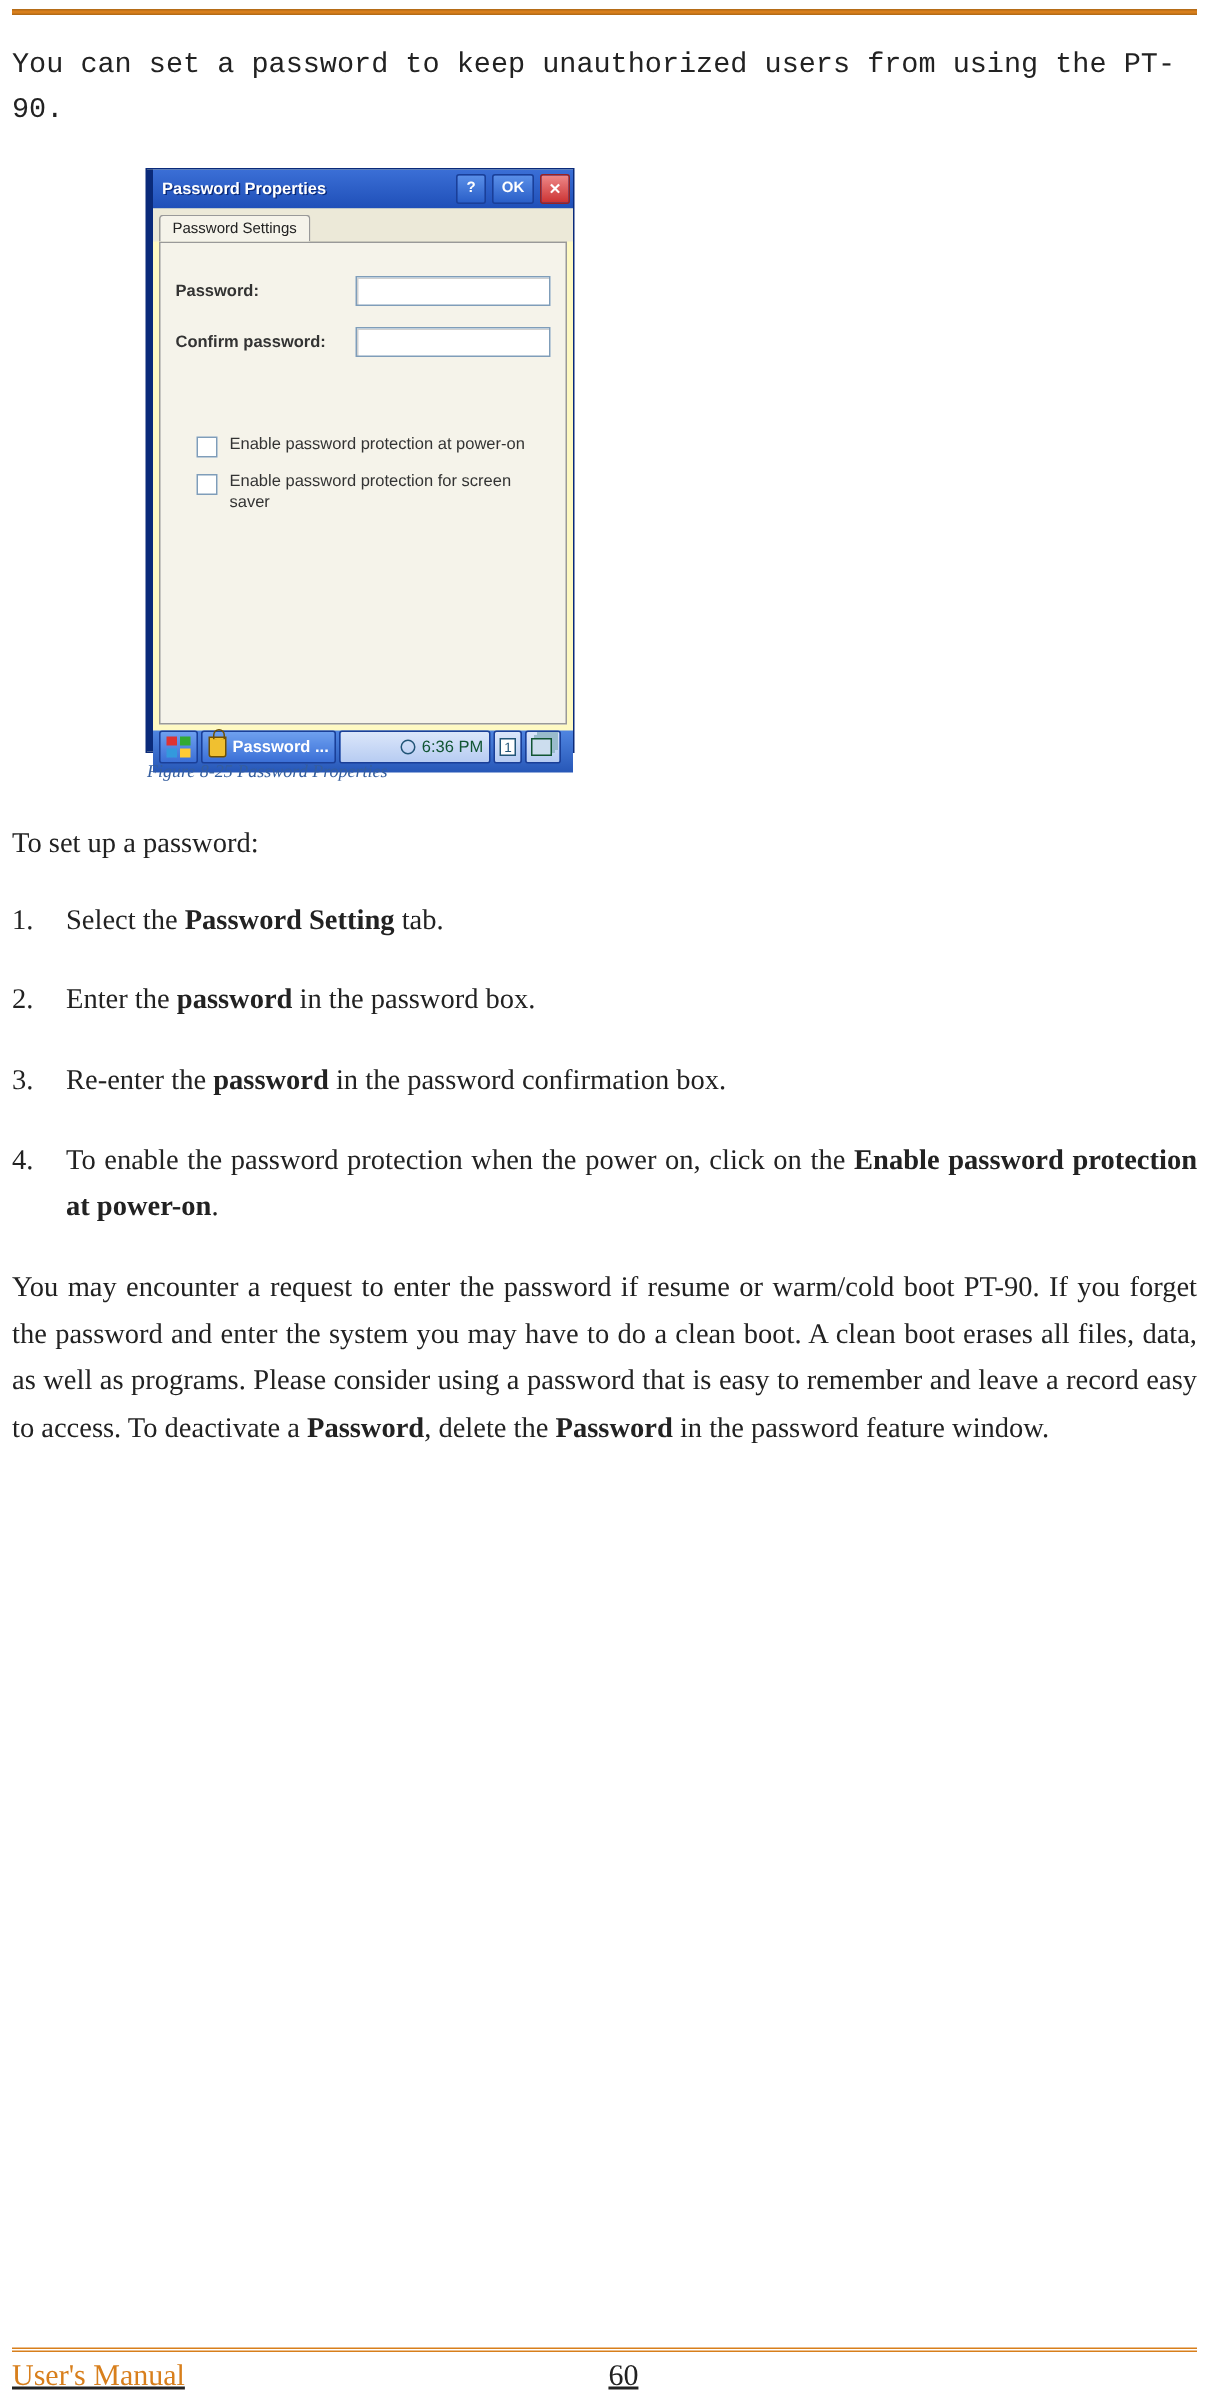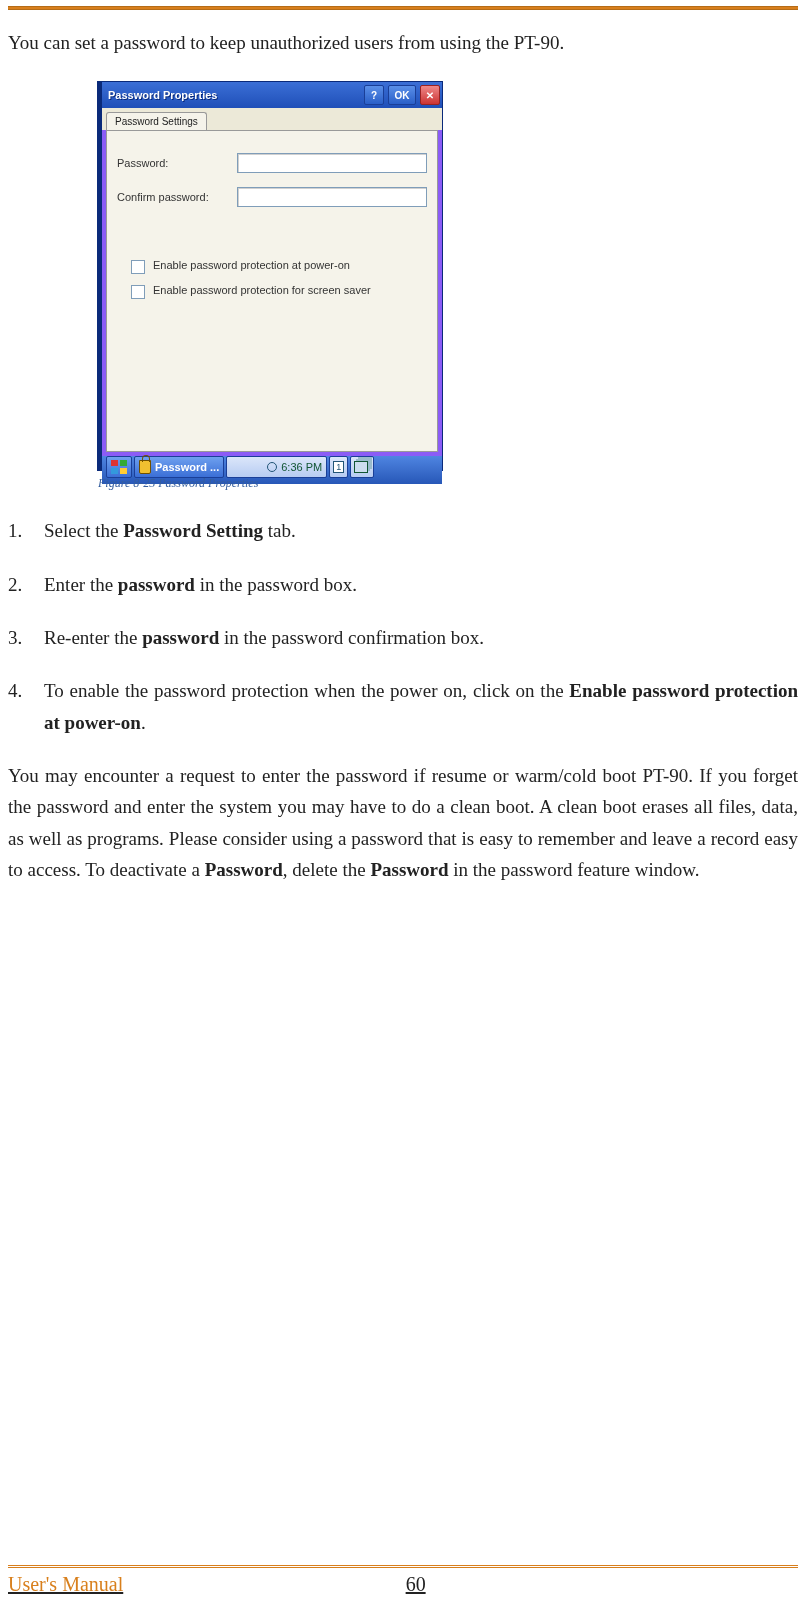--- a/index.html
+++ b/index.html
@@ -18,26 +18,26 @@
     border-top: 1px solid #b56c17;
     border-bottom: 1px solid #b56c17;
   }
   .content { position: absolute; top: 28px; left: 8px; right: 8px; }
   .section-head {
     font-style: italic; color: #355e9e; font-size: 20px;
     margin: 10px 0 24px 0;
   }
   .section-head .sep { display:inline-block; width: 14px; }
   .section-head .underline { text-decoration: underline; }
-  .intro { margin-bottom: 24px; line-height: 1.6; }
+  .intro { margin-bottom: 24px; line-height: 1.6; font-family: Liberation Mono, monospace; }
   .figure-wrap { margin: 6px 0 2px 90px; }
   .win {
-    width: 344px; height: 388px;
+    width: 284px; height: 388px;
     border-left: 4px solid #0a2a7a;
-    background: #8b5cf6;
+    background: #fef9c3;
     box-shadow: 0 0 0 1px #0a2a7a;
     font-family: Tahoma, Arial, sans-serif;
     font-size: 11px;
   }
   .titlebar {
     height: 26px;
     background: linear-gradient(#3b6fd6, #1f4fb8);
     display: flex; align-items: center; gap: 4px;
     padding: 0 2px 0 6px;
     color: #fff; font-weight: bold;
@@ -58,21 +58,21 @@
     display:inline-block; padding: 3px 8px;
     background:#f5f3ea; border:1px solid #999; border-bottom:none;
     border-radius: 3px 3px 0 0; font-size: 10px;
   }
   .panel {
     margin: 0 4px 4px 4px; height: 322px;
     background:#f5f3ea; border:1px solid #999;
     padding: 12px 10px;
   }
   .field-row { display:flex; align-items:center; margin: 10px 0 14px 0; }
-  .field-row .lab { flex: 0 0 120px; color:#333; }
+  .field-row .lab { flex: 0 0 120px; color:#333;font-weight:bold; }
   .field-row .inp {
     flex: 1; height: 20px; border:1px solid #7f9db9; background:#fff;
     box-shadow: inset 1px 1px 0 #d0d0d0;
   }
   .check-row { display:flex; align-items:flex-start; margin: 10px 0 10px 14px; color:#333; }
   .check-row .chk {
     width: 14px; height: 14px; border:1px solid #7f9db9; background:#fff;
     margin-right: 8px; flex-shrink:0; margin-top:1px;
   }
   .check-row .txt { line-height: 1.25; }
@@ -189,20 +189,21 @@
         </div>
         <div class="tbx clock" style="padding:0 3px;">
           <div class="cascade"></div>
         </div>
       </div>
     </div>
     <div class="caption">Figure 8-25 Password Properties</div>
   </div>
 
   <div class="after-fig">
+    <p>To set up a password:</p>
     <ol>
       <li><span>Select the </span><span class="bold">Password Setting</span><span> tab.</span></li>
       <li><span>Enter the </span><span class="bold">password</span><span> in the password box.</span></li>
       <li><span>Re-enter the </span><span class="bold">password</span><span> in the password confirmation box.</span></li>
       <li><span>To enable the password protection when the power on, click on the </span><span class="bold">Enable password protection at power-on</span><span>.</span></li>
     </ol>
     <p class="para"><span>You may encounter a request to enter the password if resume or warm/cold boot PT-90. If you forget the password and enter the system you may have to do a clean boot. A clean boot erases all files, data, as well as programs. Please consider using a password that is easy to remember and leave a record easy to access. To deactivate a </span><span class="bold">Password</span><span>, delete the </span><span class="bold">Password</span><span> in the password feature window.</span></p>
   </div>
 
 </div>

